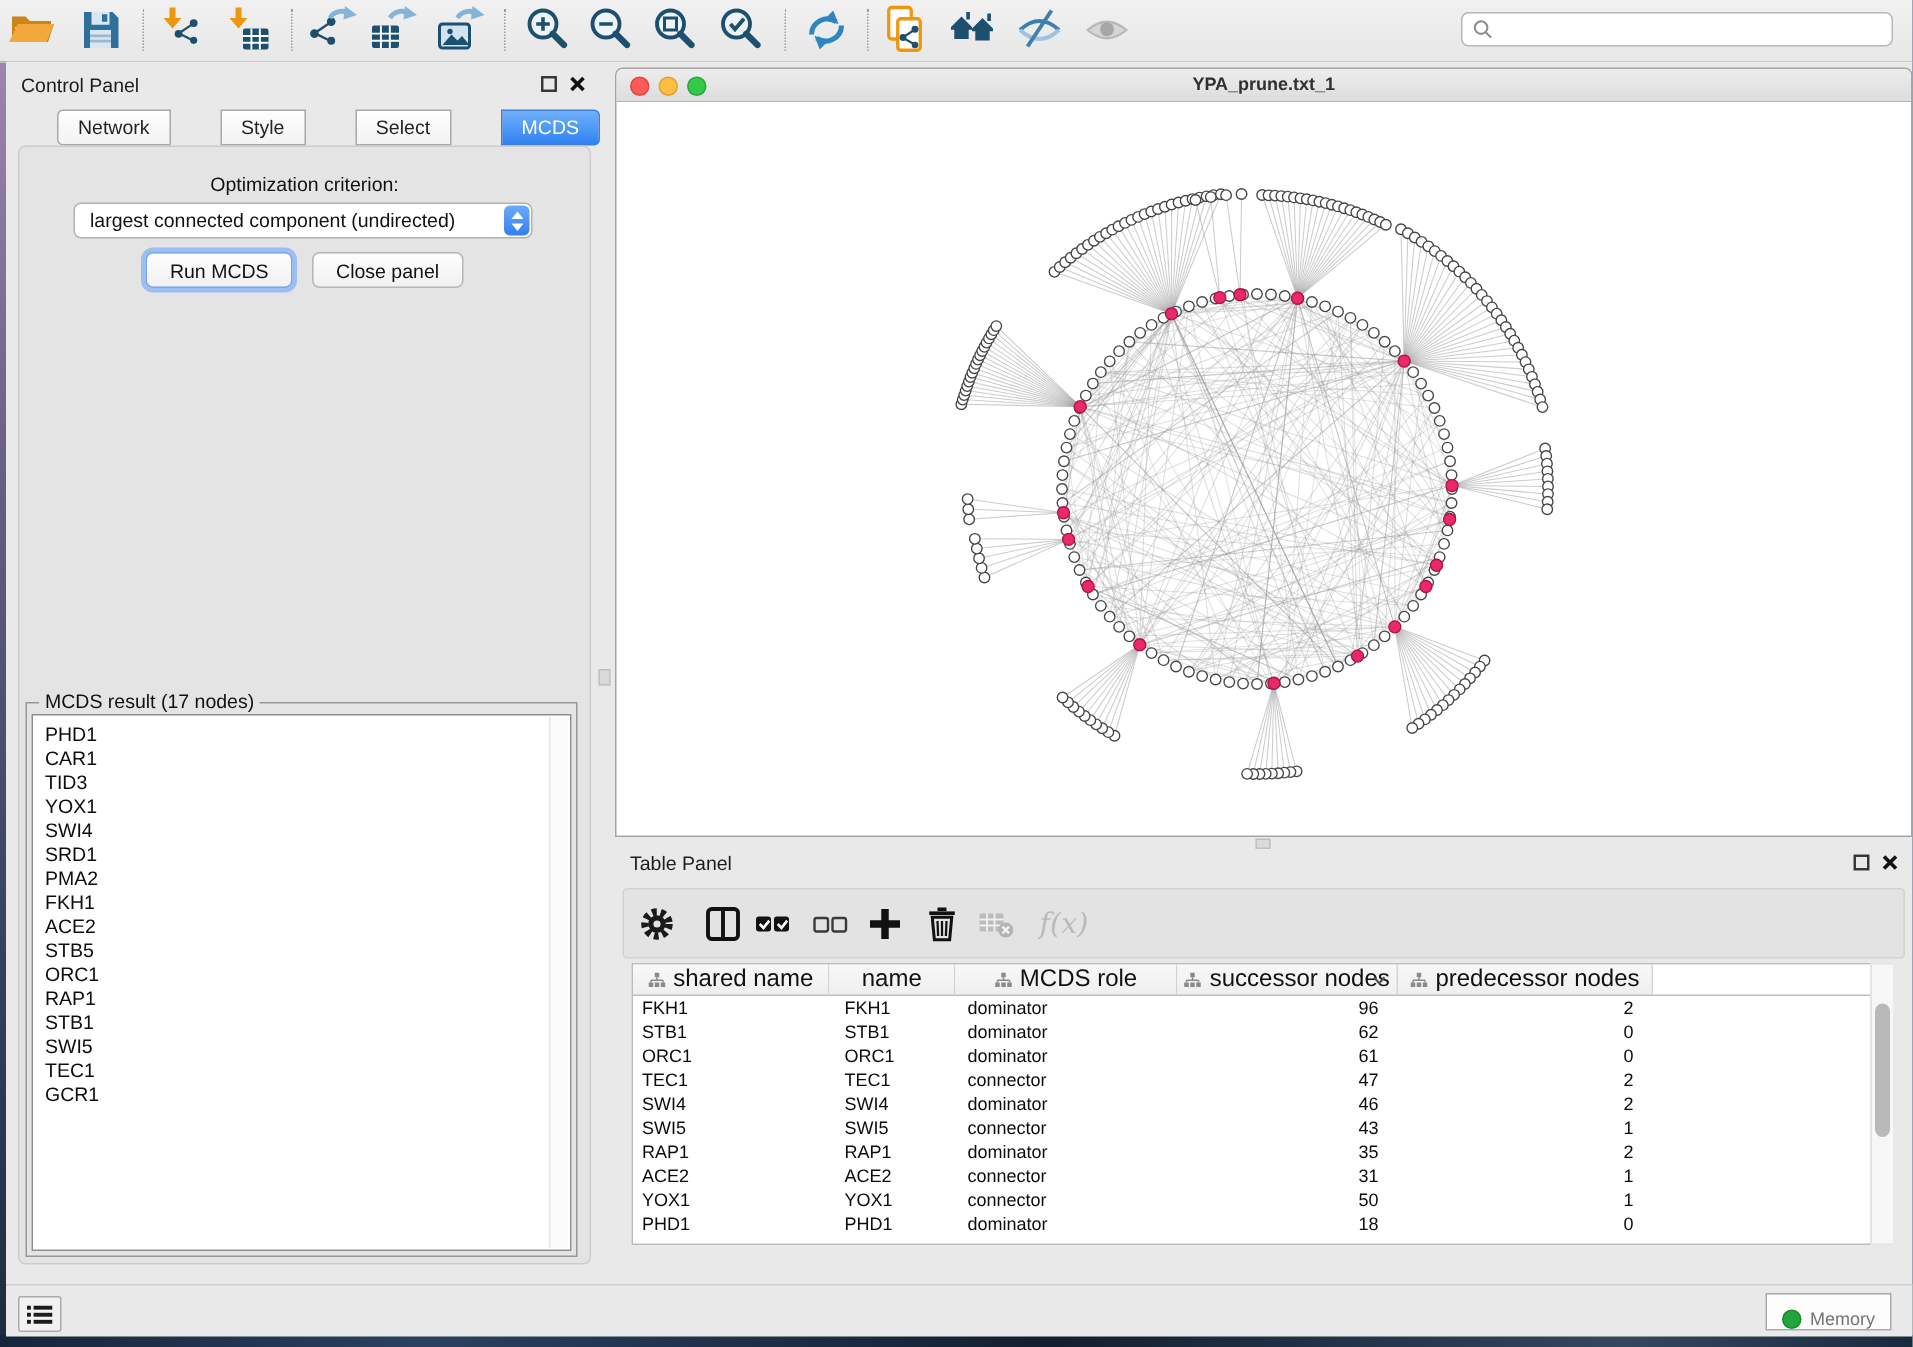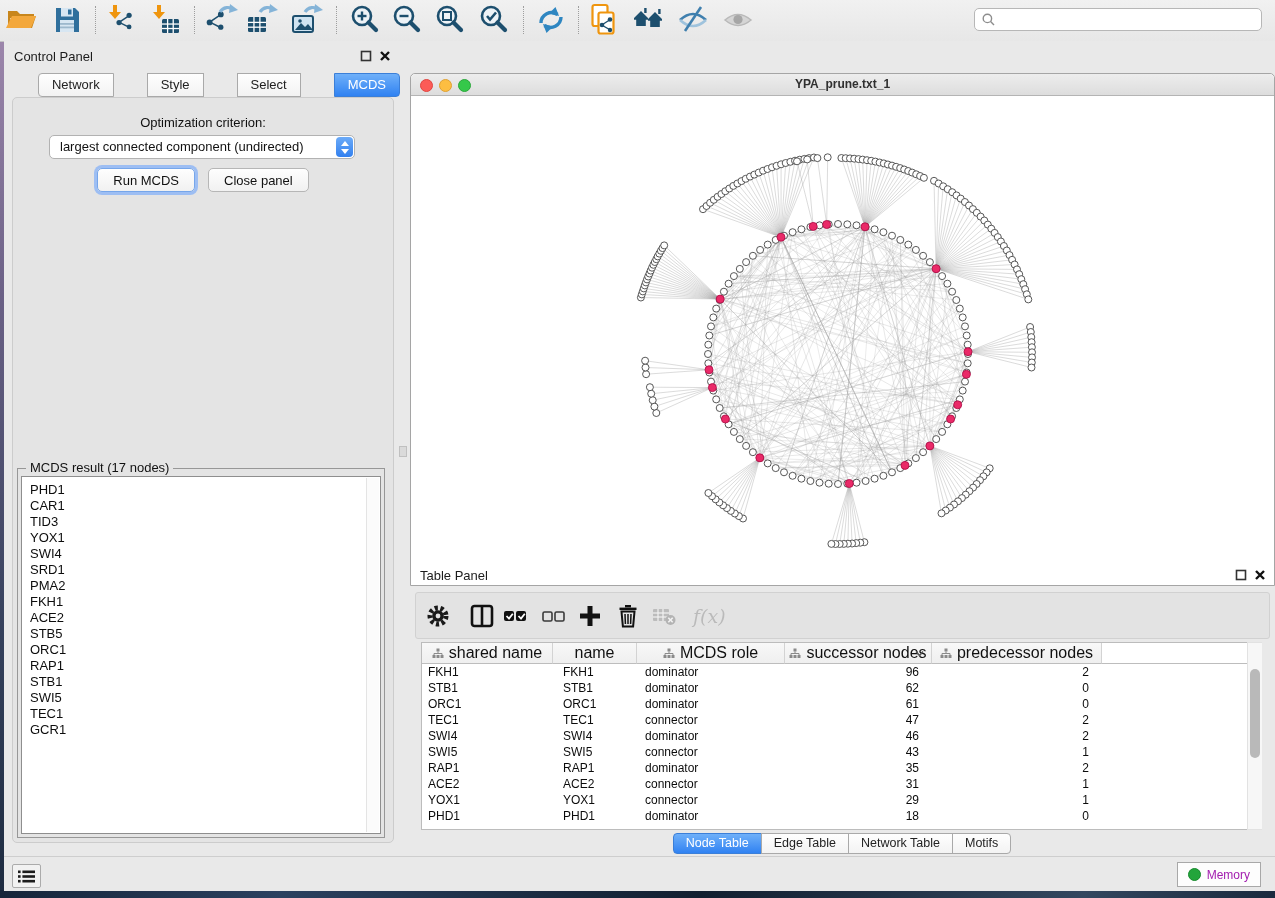--- a/index.html
+++ b/index.html
@@ -58,21 +58,21 @@
     border:1px solid #8e8e8e;overflow:hidden;}
   .result-item{font-size:13px;line-height:16px;padding-left:8px;color:#0d0d0d;}
   .result-list .first{margin-top:5px;}
   .list-scroll-track{position:absolute;right:1px;top:1px;bottom:1px;width:12px;background:#fbfbfb;
     border-left:1px solid #e4e4e4;}
   
   .v-handle{left:399px;top:446px;width:6px;height:9px;background:#dadada;border:1px solid #c0c0c0;}
   .h-handle{left:837px;top:559px;width:8px;height:5px;background:#dadada;border:1px solid #c0c0c0;}
   
   .net-window{left:410px;top:45px;right:0;height:513px;background:#fff;
-    border:1px solid #a5a5a5;border-radius:5px 5px 0 0;box-sizing:border-box;margin-top:28px;}
+    border:1px solid #a5a5a5;border-radius:5px 5px 0 0;box-sizing:border-box;}
   .net-titlebar{position:relative;height:21px;background:linear-gradient(#ededed,#dddddd);
     border-bottom:1px solid #b4b4b4;border-radius:5px 5px 0 0;}
   .light{position:absolute;top:5px;width:11px;height:11px;border-radius:50%;}
   .light.red{left:9px;background:#fc5b57;border:.5px solid #e04540;}
   .light.yellow{left:28px;background:#fdbe41;border:.5px solid #dfa133;}
   .light.green{left:47px;background:#35c84a;border:.5px solid #2aa73a;}
   .net-title{text-align:center;font-size:12px;font-weight:700;color:#303030;line-height:20px;}
   .net-canvas{position:absolute;left:0;right:0;top:21px;bottom:0;}
   
   .table-panel{left:410px;top:565px;right:0;height:291px;}
@@ -98,21 +98,21 @@
     border:1px solid #e2e2e2;border-right:none;}
   .tp-thumb{position:absolute;left:2px;right:2px;top:26px;height:89px;background:#b9b9b9;
     border-radius:7px;}
   .tp-tabs{position:absolute;left:0;right:0;top:268px;display:flex;justify-content:center;}
   .tp-tabs .seg-tab{font-size:12.5px;padding:2px 12px 3px;}
   
   .status-bar{left:4px;right:0;top:856px;height:34px;background:#e9e9e9;border-top:1px solid #cecece;}
   .list-btn{position:absolute;left:8px;top:7px;width:27px;height:22px;background:#f2f2f2;
     border:1px solid #ababab;border-radius:2px;display:flex;align-items:center;justify-content:center;}
   .memory-btn{position:absolute;right:14px;top:5px;height:23px;background:#fdfdfd;
-    border:1px solid #a8a8a8;display:flex;align-items:center;gap:6px;padding:0 10px;font-size:12px;color:#a21caf;}
+    border:1px solid #a8a8a8;display:flex;align-items:flex-end;gap:6px;padding:0 10px;font-size:12px;color:#737373;}
   .mem-dot{width:11px;height:11px;border-radius:50%;background:#23a53b;border:1px solid #188a2d;}
 </style>
 </head>
 <body>
 
 <div class="screen">
 
   <div class="abs wall-left"></div>
   <div class="abs wall-bottom"></div>
 
@@ -1206,40 +1206,34 @@
             <div class="td" style="width: 131px; flex: 0 0 131px; padding-left: 6px;">ACE2</div>
             <div class="td" style="width: 84px; flex: 0 0 84px; padding-left: 10px;">ACE2</div>
             <div class="td" style="width: 148px; flex: 0 0 148px; padding-left: 8px;">connector</div>
             <div class="td" style="width: 147px; flex: 0 0 147px; padding-right: 13px; text-align: right;">31</div>
             <div class="td" style="width: 170px; flex: 0 0 170px; padding-right: 13px; text-align: right;">1</div>
           </div>
           <div class="trow">
             <div class="td" style="width: 131px; flex: 0 0 131px; padding-left: 6px;">YOX1</div>
             <div class="td" style="width: 84px; flex: 0 0 84px; padding-left: 10px;">YOX1</div>
             <div class="td" style="width: 148px; flex: 0 0 148px; padding-left: 8px;">connector</div>
-            <div class="td" style="width: 147px; flex: 0 0 147px; padding-right: 13px; text-align: right;">29</div>
+            <div class="td" style="width: 147px; flex: 0 0 147px; padding-right: 13px; text-align: right;">50</div>
             <div class="td" style="width: 170px; flex: 0 0 170px; padding-right: 13px; text-align: right;">1</div>
           </div>
           <div class="trow">
             <div class="td" style="width: 131px; flex: 0 0 131px; padding-left: 6px;">PHD1</div>
             <div class="td" style="width: 84px; flex: 0 0 84px; padding-left: 10px;">PHD1</div>
             <div class="td" style="width: 148px; flex: 0 0 148px; padding-left: 8px;">dominator</div>
             <div class="td" style="width: 147px; flex: 0 0 147px; padding-right: 13px; text-align: right;">18</div>
             <div class="td" style="width: 170px; flex: 0 0 170px; padding-right: 13px; text-align: right;">0</div>
           </div>
         </div>
     </div>
     <div class="tp-scroll">
         <div class="tp-thumb"></div>
-      </div>
-    <div class="tp-tabs" id="tp-tabs">
-        <div class="seg-tab active">Node Table</div>
-        <div class="seg-tab">Edge Table</div>
-        <div class="seg-tab">Network Table</div>
-        <div class="seg-tab">Motifs</div>
       </div>
   </div>
 
   <div class="abs status-bar">
     <div class="list-btn">
       <svg width="17" height="13" viewBox="0 0 17 13">
           <g fill="#1c1c1c">
             <rect x="0" y="0.5" width="2.6" height="2.6"></rect>
             <rect x="4.4" y="0.5" width="12.6" height="2.6"></rect>
             <rect x="0" y="5.2" width="2.6" height="2.6"></rect>

